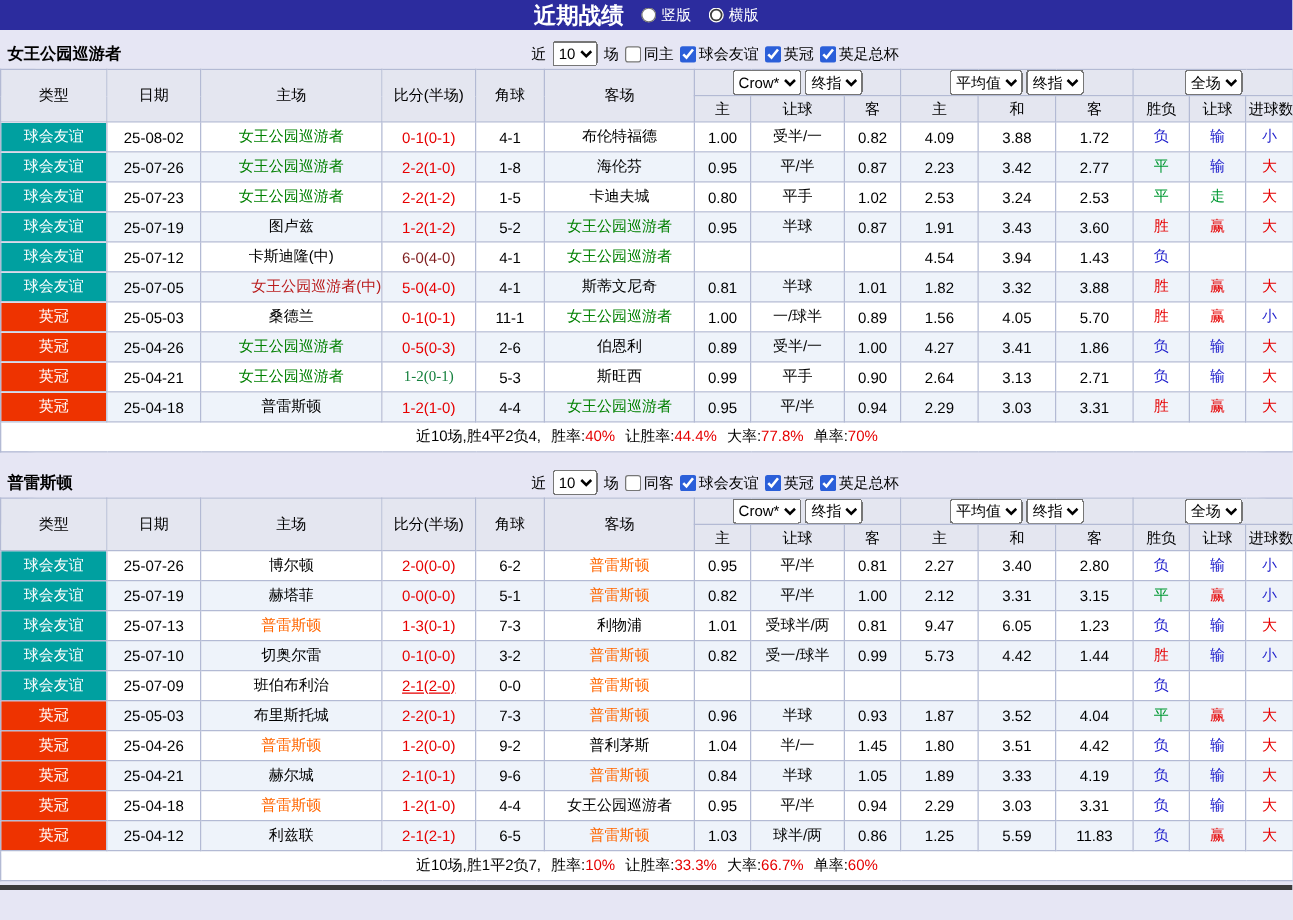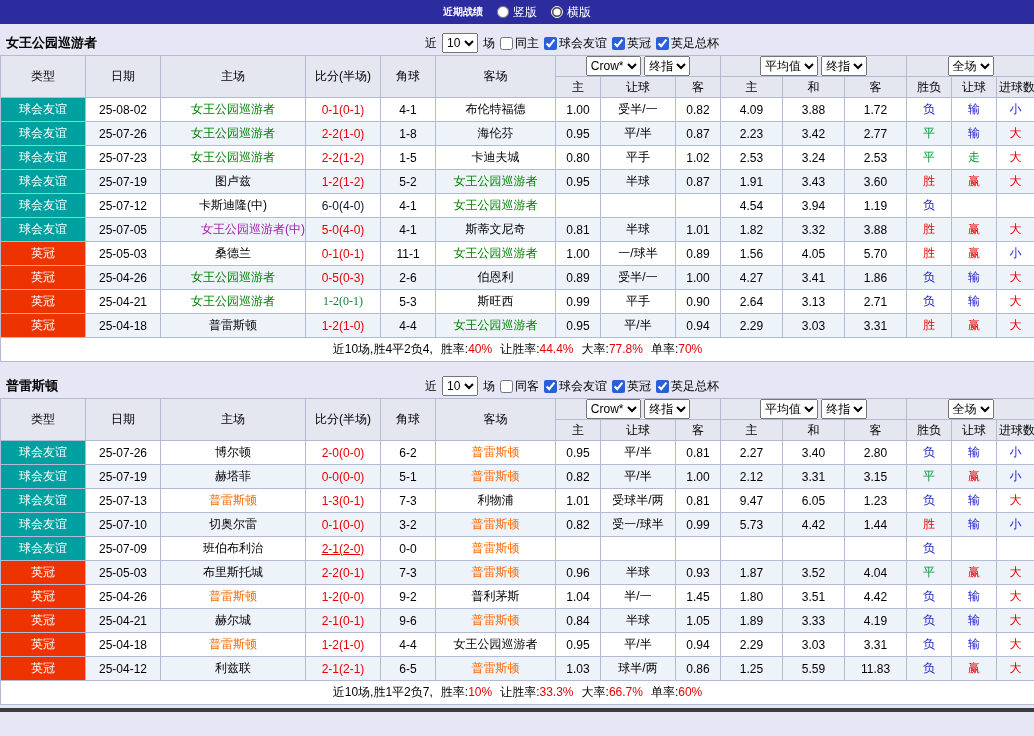--- a/index.html
+++ b/index.html
@@ -14,21 +14,21 @@
   
   .topbar {
     height:24px;
     background:#2c2c9e;
     display:flex;
     align-items:center;
     justify-content:center;
     gap:14px;
     color:#fff;
   }
-  .topbar .title { font-weight:bold; font-size:10px; }
+  .topbar .title { font-weight:bold; font-size:18px; }
   .radio-label {
     display:flex; align-items:center; gap:4px;
     color:#fff; cursor:pointer; font-size:12px;
   }
   .radio-label input { margin:0; width:12px; height:12px; accent-color:#ffffff; }
 
   
   .panel { margin-top:7px; }
   .panel + .panel { margin-top:12px; }
   .panel-head { position:relative; height:24px; display:flex; align-items:center; }
@@ -225,37 +225,37 @@
           <td>3.43</td>
           <td>3.60</td>
           <td style="color: rgb(230, 0, 0);">胜</td>
           <td style="color: rgb(230, 0, 0);">赢</td>
           <td style="color: rgb(230, 0, 0);">大</td>
         </tr>
         <tr>
           <td style="background: rgb(0, 160, 160); color: rgb(255, 255, 255);">球会友谊</td>
           <td>25-07-12</td>
           <td>卡斯迪隆(中)</td>
-          <td style="color: #0f172a;">6-0(4-0)</td>
+          <td style="color: #7f1d1d;">6-0(4-0)</td>
           <td>4-1</td>
           <td style="color: rgb(0, 128, 0);">女王公园巡游者</td>
           <td></td>
           <td></td>
           <td></td>
           <td>4.54</td>
           <td>3.94</td>
-          <td>1.19</td>
+          <td>1.43</td>
           <td style="color: rgb(32, 32, 204);">负</td>
           <td></td>
           <td></td>
         </tr>
         <tr>
           <td style="background: rgb(0, 160, 160); color: rgb(255, 255, 255);">球会友谊</td>
           <td>25-07-05</td>
-          <td style="color: #a21caf; padding-left: 40px;">女王公园巡游者(中)</td>
+          <td style="color: #b91c1c; padding-left: 40px;">女王公园巡游者(中)</td>
           <td style="color: rgb(230, 0, 0);">5-0(4-0)</td>
           <td>4-1</td>
           <td>斯蒂文尼奇</td>
           <td>0.81</td>
           <td>半球</td>
           <td>1.01</td>
           <td>1.82</td>
           <td>3.32</td>
           <td>3.88</td>
           <td style="color: rgb(230, 0, 0);">胜</td>

